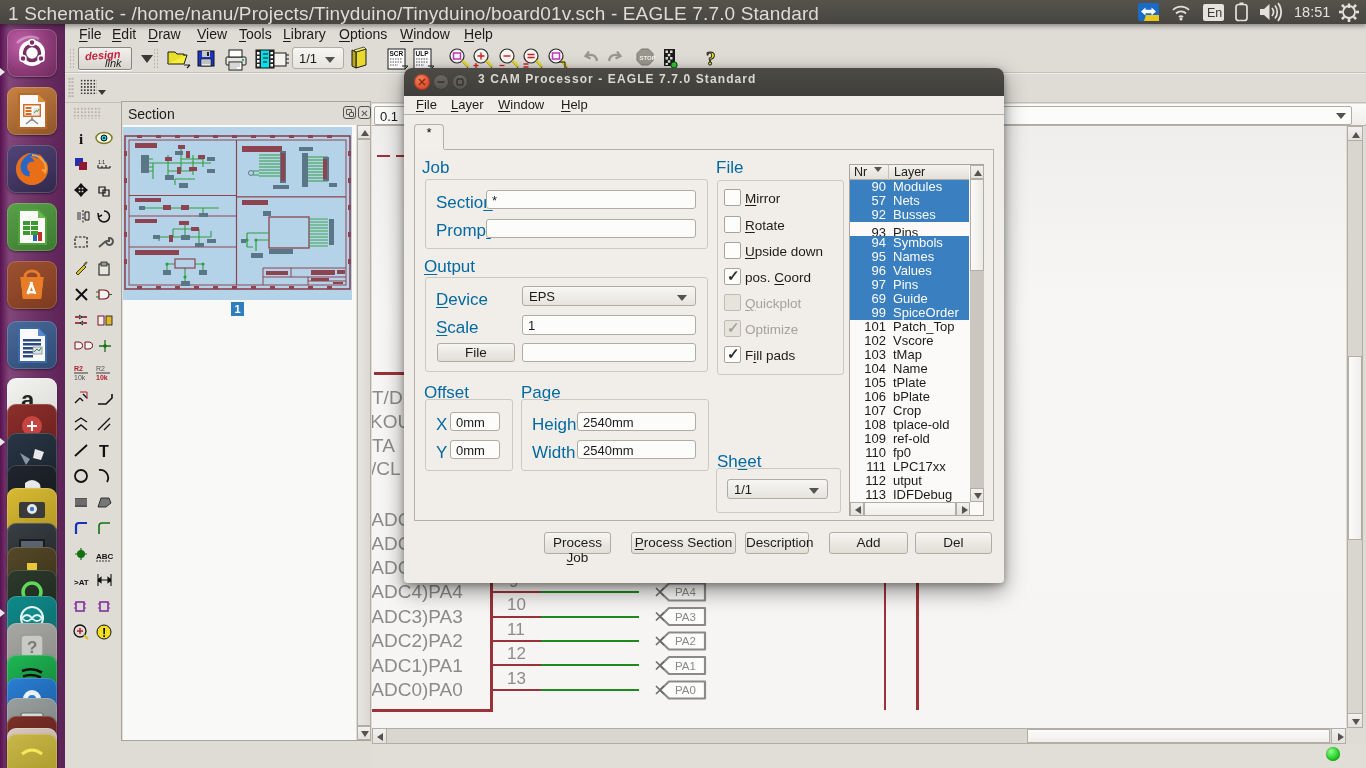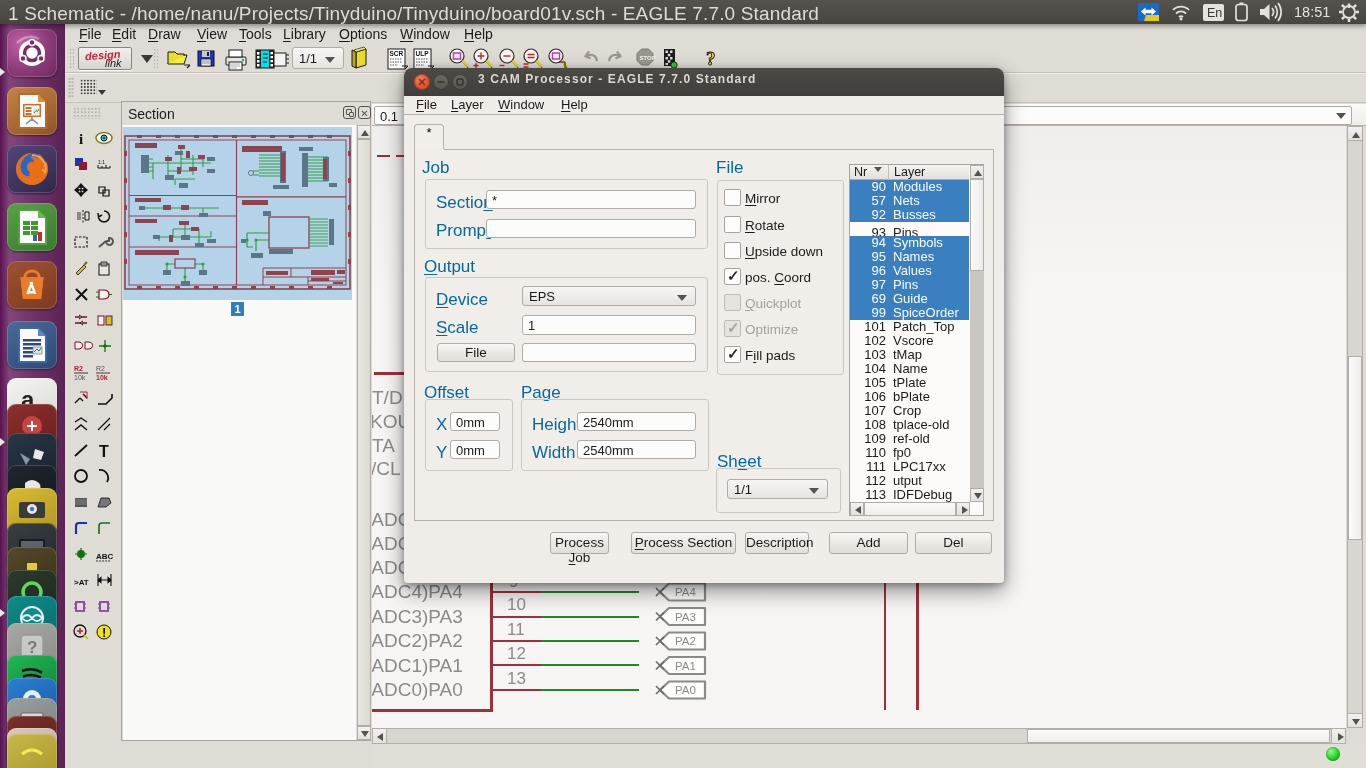--- a/index.html
+++ b/index.html
@@ -860,19 +860,19 @@
           <div style="position:absolute;left:4px;top:3px;width:0;height:0;border-top:4px solid transparent;border-bottom:4px solid transparent;border-right:6px solid #55534e"></div>
         </div>
       <div style="position:absolute;left:14px;top:0;width:106px;height:14px;background:#cbc7c0"></div>
       <div style="position:absolute;left:14px;top:0;width:92px;height:14px;background:linear-gradient(#fafaf9,#f0eeea);border:1px solid #b2aea6"></div>
       <div class="sb" style="position:absolute;left:106px;top:0;width:14px;height:14px">
           <div style="position:absolute;left:5px;top:3px;width:0;height:0;border-top:4px solid transparent;border-bottom:4px solid transparent;border-left:6px solid #55534e"></div>
         </div>
     </div>
   </div>
   <div id="dlgbtns">
-    <div class="btn" style="left:146px;top:464px;width:59px">Process <u>J</u>ob</div>
+    <div class="btn" style="left:140px;top:464px;width:67px">Process <u>J</u>ob</div>
     <div class="btn" style="left:227px;top:464px;width:105px"><u>P</u>rocess Section</div>
     <div class="btn" style="left:341px;top:464px;width:64px">Description</div>
     <div class="btn" style="left:425px;top:464px;width:79px">Add</div>
     <div class="btn" style="left:511px;top:464px;width:77px">Del</div>
   </div>
 </div>
 
 </body></html>

